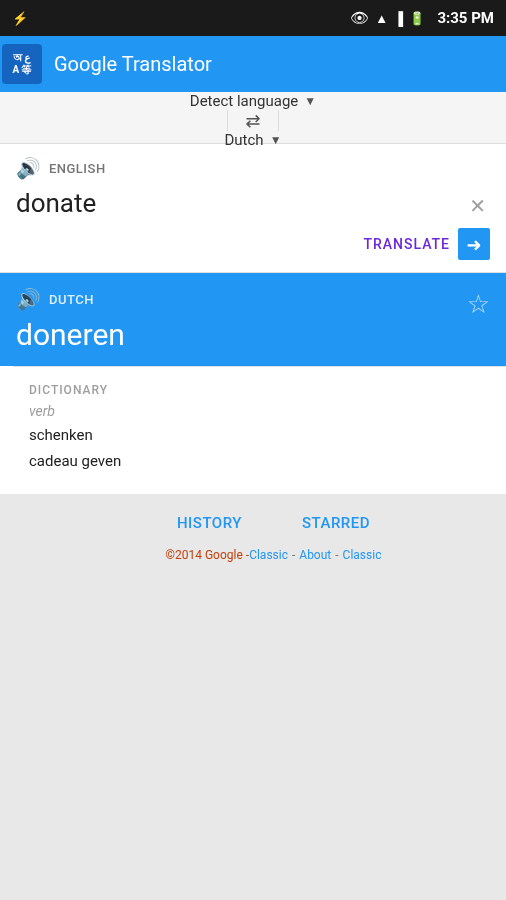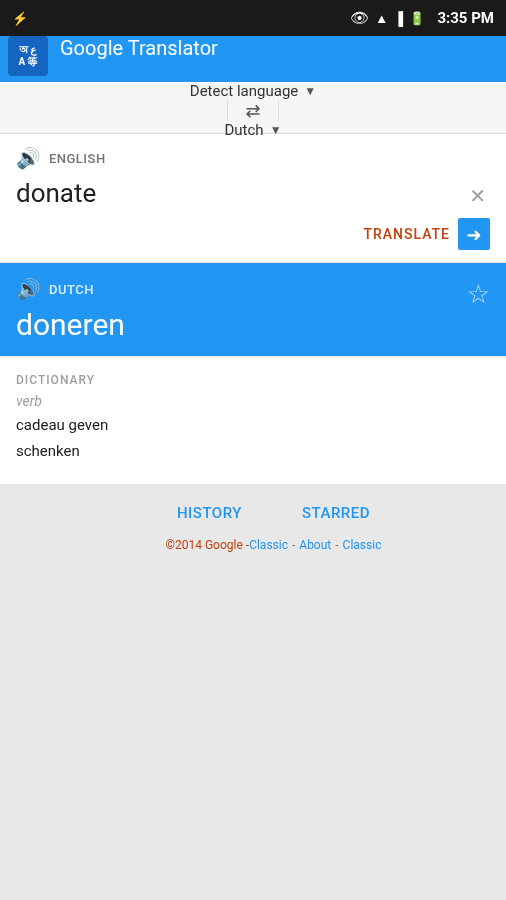--- a/index.html
+++ b/index.html
@@ -38,24 +38,24 @@
       margin-left: 6px;
     }
     .status-icon {
       color: white;
       font-size: 13px;
     }
 
     
     .app-bar {
       background: #2196F3;
-      height: 46px;
-      display: flex;
-      align-items: flex-start;
-      padding: 0 8px;
+      height: 56px;
+      display: flex;
+      align-items: center;
+      padding: 0 2px;
       gap: 12px;
     }
     .app-icon {
       width: 40px;
       height: 40px;
       background: #1565C0;
       border-radius: 4px;
       display: flex;
       align-items: center;
       justify-content: center;
@@ -174,21 +174,21 @@
       gap: 8px;
     }
     .translate-btn {
       display: flex;
       align-items: center;
       gap: 8px;
       cursor: pointer;
     }
     .translate-text {
       font-size: 14px;
-      color: #c2410c;
+      color: #6d28d9;
       font-weight: 500;
       letter-spacing: 1px;
     }
     .translate-arrow-box {
       background: #2196F3;
       width: 32px;
       height: 32px;
       border-radius: 2px;
       display: flex;
       align-items: center;
@@ -237,20 +237,21 @@
       cursor: pointer;
       align-self: flex-start;
       margin-top: 2px;
     }
 
     
     .dictionary-section {
       background: white;
       padding: 16px 16px 20px 16px;
       border-top: 1px solid #e0e0e0;
+      margin-left: 13px;
     }
     .dict-label {
       font-size: 12px;
       color: #9e9e9e;
       letter-spacing: 1px;
       font-weight: 500;
       margin-bottom: 6px;
     }
     .dict-pos {
       font-size: 14px;
@@ -367,22 +368,22 @@
         <span class="result-lang-text">DUTCH</span>
       </div>
       <span class="result-word">doneren</span>
     </div>
     <span class="star-icon">☆</span>
   </div>
 
   <div class="dictionary-section">
     <div class="dict-label">DICTIONARY</div>
     <div class="dict-pos">verb</div>
+    <div class="dict-word">schenken</div>
     <div class="dict-word">cadeau geven</div>
-    <div class="dict-word">schenken</div>
   </div>
 
 </div>
 
 <div class="footer-area">
   <div class="footer-tabs">
     <span class="footer-tab">HISTORY</span>
     <span class="footer-tab">STARRED</span>
   </div>
   <div class="footer-links">

